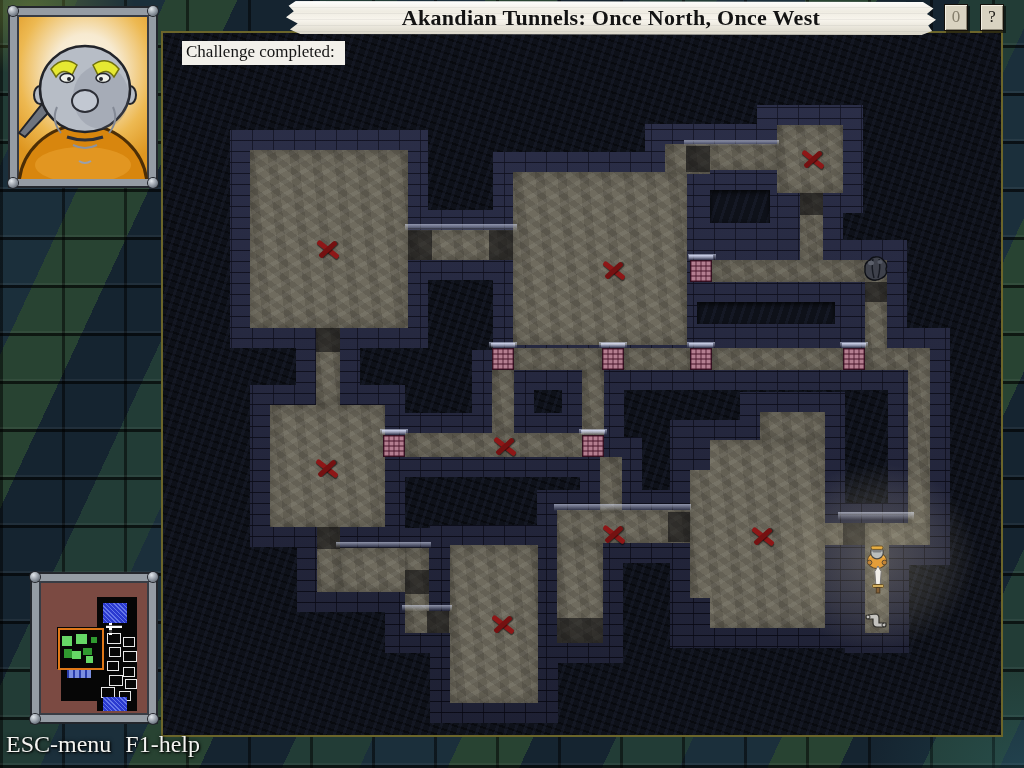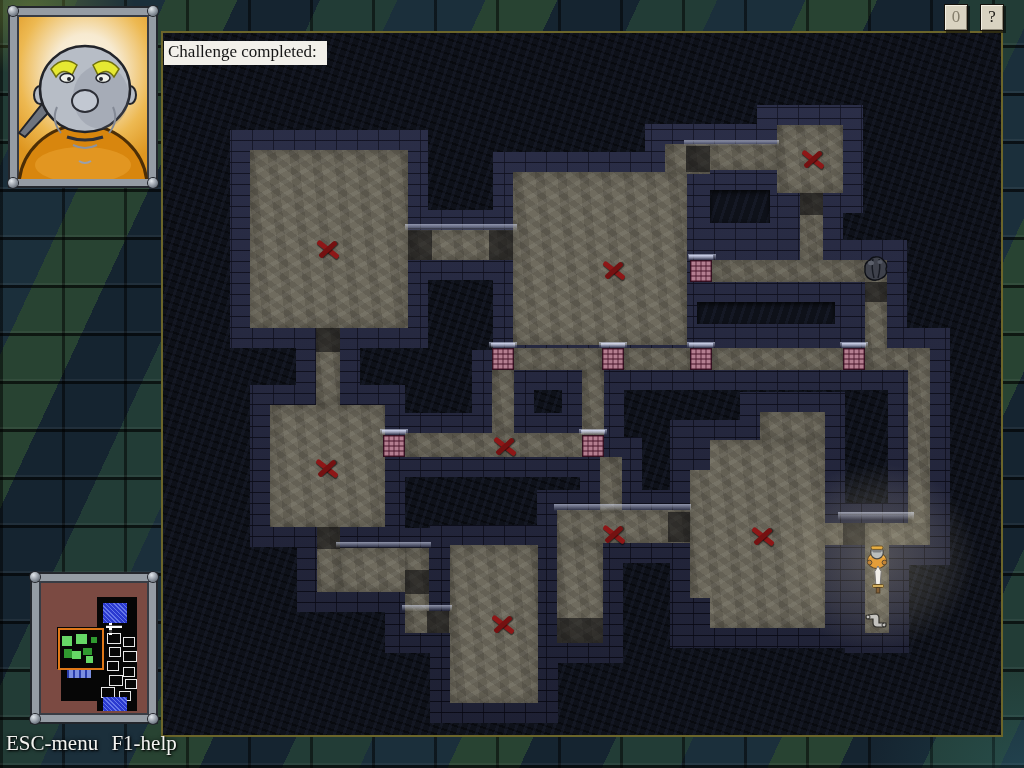--- a/index.html
+++ b/index.html
@@ -63,46 +63,49 @@
     clip-path:polygon(1.5% 0%, 98% 3%, 99.6% 22%, 98.6% 38%, 100% 55%, 98.8% 72%, 99.4% 88%, 97.8% 100%, 2.2% 97%, 0.6% 84%, 1.8% 66%, 0% 48%, 1.2% 30%, 0.4% 14%);
     text-align:center;font-size:22px;font-weight:600;letter-spacing:.3px;color:#131313;line-height:34px;}
   .hbtn{position:absolute;top:4px;width:22px;height:25px;z-index:6;text-align:center;
     background:#d9d3c1;border:1px solid #15120c;
     box-shadow:inset 1px 1px 0 #f4f0e4, inset -1px -1px 0 #8d8878, 2px 2px 0 rgba(0,0,0,.55);
     font-size:17px;line-height:24px;cursor:pointer;}
   #counter-button{left:944px;color:#857f6d;}
   #help-button{left:980px;color:#23211c;}
   
   #challenge-box{position:absolute;left:164px;top:41px;z-index:4;font-size:17px;color:#151515;}
-  #challenge-box span{display:table;background:#f2f0ea;padding:1px 10px 3px 4px;white-space:nowrap;}
+  #challenge-box span{display:table;background:#f2f0ea;padding:1px 10px 3px 4px;white-space:nowrap;margin-left:18px;}
   
   .metal-frame{position:absolute;border:7px solid #959ca4;z-index:3;
     box-shadow:0 0 0 2px #23262c, inset 0 0 0 2px #383c44;}
   .rivet{position:absolute;width:10px;height:10px;border-radius:50%;z-index:4;
     background:radial-gradient(circle at 35% 30%, #e2e7ec, #848c96 60%, #4a5058);
     box-shadow:0 0 0 1px #23262c;}
   #portrait-frame{left:10px;top:8px;width:132px;height:164px;
     background:radial-gradient(95px 105px at 52% 34%, #fdf9ea 0%, #f7ead0 35%, #edb952 70%, #de9620 100%);}
   #minimap-frame{left:32px;top:574px;width:110px;height:134px;background:#7b4a42;}
   #minimap-frame div{position:absolute;}
   .mm-black{background:#060606;}
   .mm-white{border:1px solid #e8e8e8;background:transparent;}
   .mm-blue{background:#2b3ad0;background-image:repeating-linear-gradient(45deg, rgba(150,170,255,.55) 0 1px, transparent 1px 3px);}
   .mm-bluebar{background:#7b8fe0;background-image:repeating-linear-gradient(90deg, rgba(20,40,160,.8) 0 2px, transparent 2px 6px);}
   .mm-select{border:2px solid #e07818;background:transparent;}
   .mm-spine{background-image:repeating-linear-gradient(0deg,#ffffff 0 2px, transparent 2px 5px);background-color:rgba(255,255,255,.25);}
   
-  #footer-help{position:absolute;left:6px;top:731px;color:#f3f3f0;font-size:21px;word-spacing:8px;
+  #footer-help{position:absolute;left:6px;top:731px;color:#f3f3f0;font-size:24px;word-spacing:8px;
     text-shadow:1px 1px 2px #000, 0 0 4px rgba(0,0,0,.8);z-index:3;}
 </style>
 </head>
 <body>
 
 <div id="stage">
 
+  <div id="title-banner">
+    <span>Akandian Tunnels: Once North, Once West</span>
+  </div>
   <div class="hbtn" id="counter-button">0</div>
   <div class="hbtn" id="help-button">?</div>
 
   <div id="game-area">
     <div id="dungeon-layer">
         <div class="wall" style="left: 67px; top: 97px; width: 198px; height: 218px;"></div>
         <div class="wall" style="left: 330px; top: 119px; width: 214px; height: 213px;"></div>
         <div class="wall" style="left: 482px; top: 91px; width: 85px; height: 70px;"></div>
         <div class="wall" style="left: 594px; top: 72px; width: 106px; height: 108px;"></div>
         <div class="wall" style="left: 87px; top: 352px; width: 155px; height: 162px;"></div>

